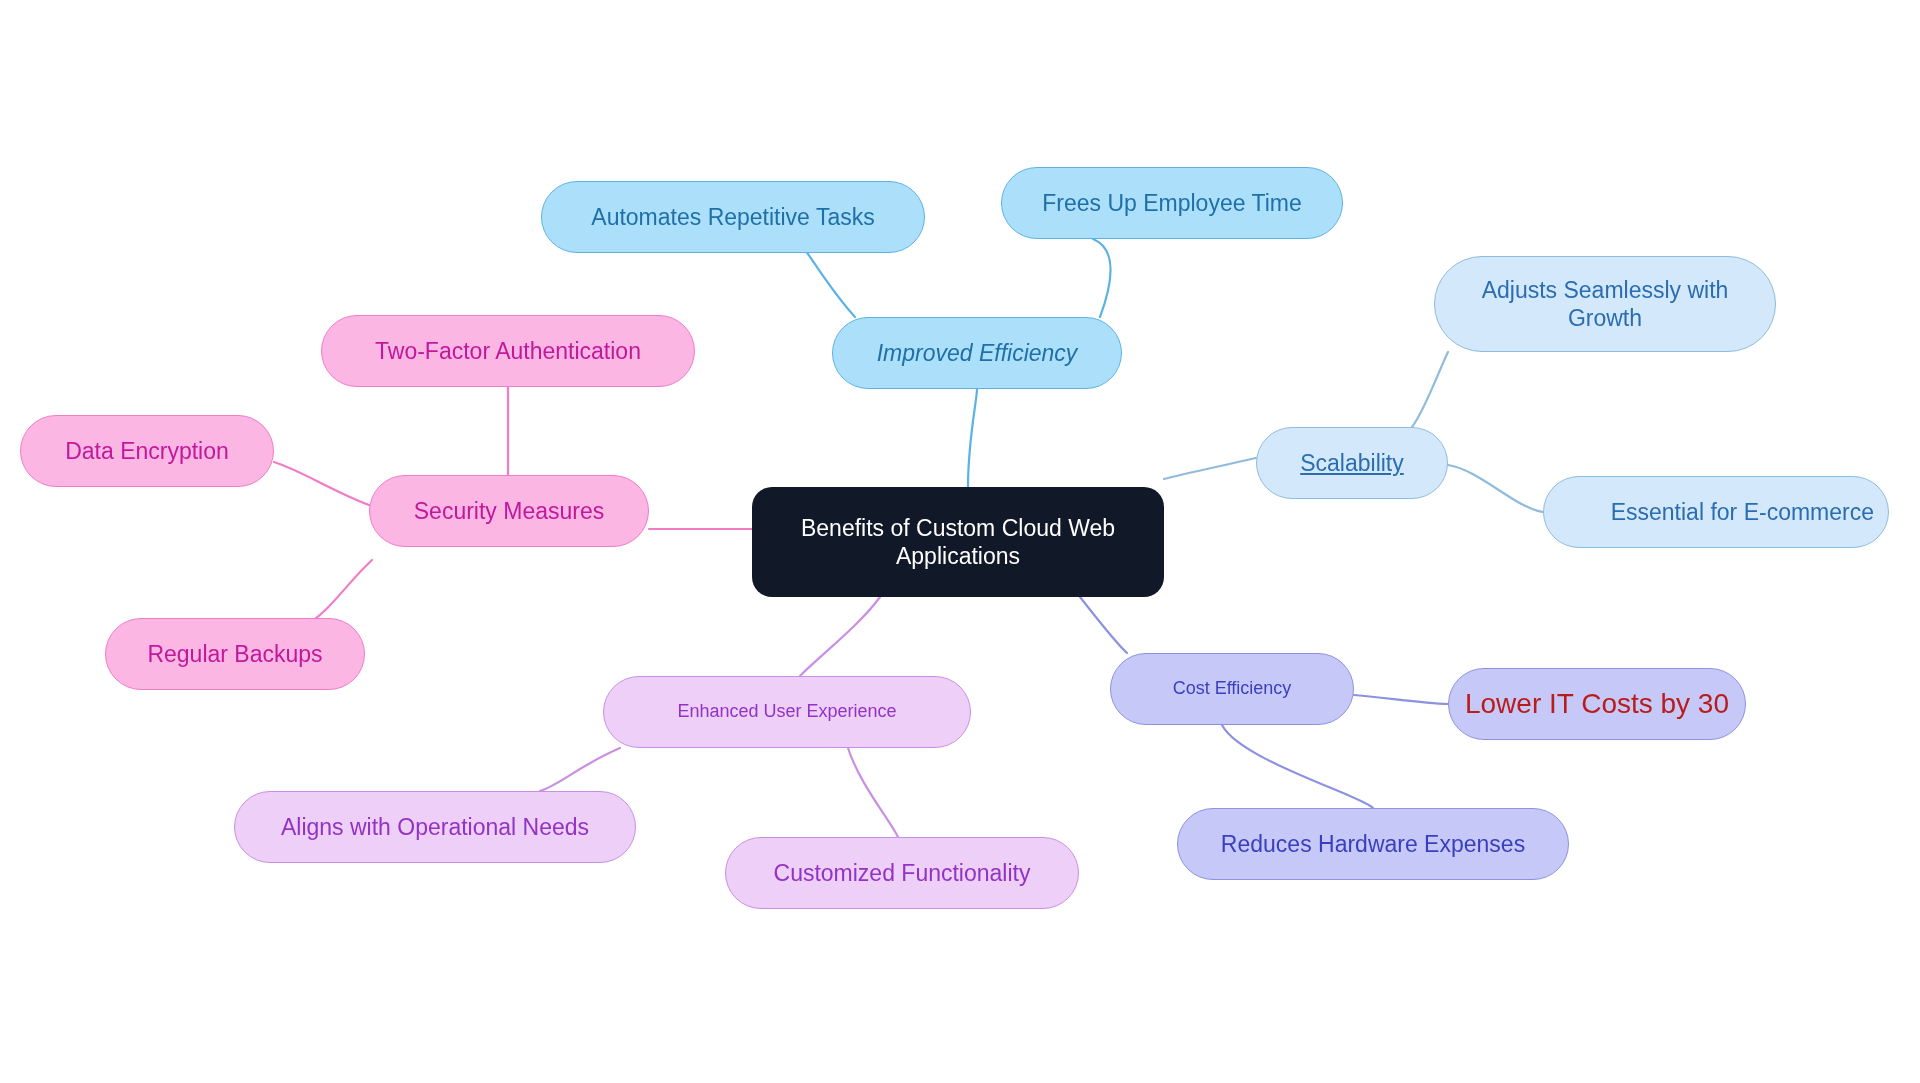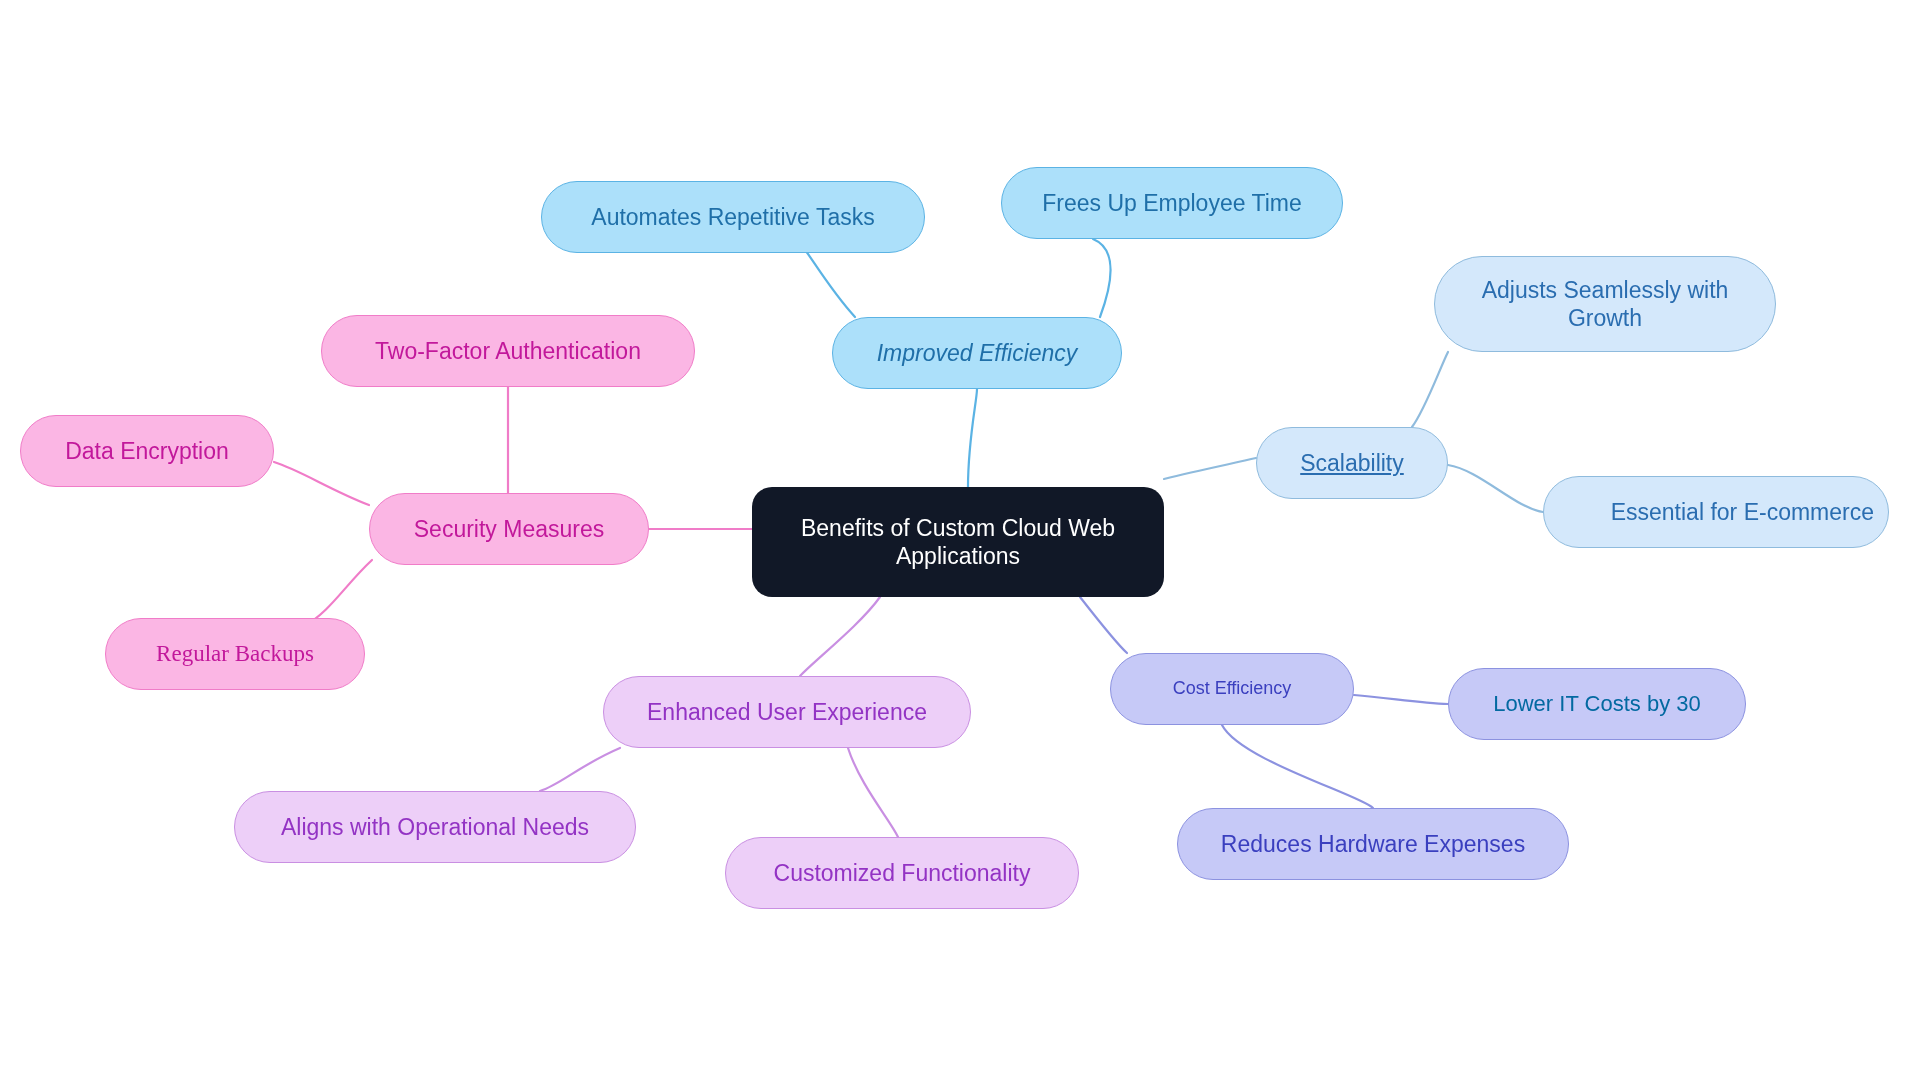--- a/index.html
+++ b/index.html
@@ -78,23 +78,23 @@
       <div class="node root" style="left: 752px; top: 487px; width: 412px; height: 110px; background: rgb(17, 24, 39); border-color: rgb(17, 24, 39); color: rgb(255, 255, 255); font-size: 23px;"><span class="node-label">Benefits of Custom Cloud Web
 Applications</span></div>
       <div class="node" style="left: 832px; top: 317px; width: 290px; height: 72px; background: rgb(172, 224, 250); border-color: rgb(91, 179, 228); color: rgb(31, 111, 168); font-size: 23px; font-style: italic;"><span class="node-label">Improved Efficiency</span></div>
       <div class="node" style="left: 541px; top: 181px; width: 384px; height: 72px; background: rgb(172, 224, 250); border-color: rgb(91, 179, 228); color: rgb(31, 111, 168); font-size: 23px;"><span class="node-label">Automates Repetitive Tasks</span></div>
       <div class="node" style="left: 1001px; top: 167px; width: 342px; height: 72px; background: rgb(172, 224, 250); border-color: rgb(91, 179, 228); color: rgb(31, 111, 168); font-size: 23px;"><span class="node-label">Frees Up Employee Time</span></div>
       <div class="node" style="left: 1256px; top: 427px; width: 192px; height: 72px; background: rgb(212, 232, 251); border-color: rgb(143, 187, 221); color: rgb(42, 109, 176); font-size: 23px; text-decoration: underline;"><span class="node-label">Scalability</span></div>
       <div class="node" style="left: 1434px; top: 256px; width: 342px; height: 96px; background: rgb(212, 232, 251); border-color: rgb(143, 187, 221); color: rgb(42, 109, 176); font-size: 23px;"><span class="node-label">Adjusts Seamlessly with
 Growth</span></div>
       <div class="node" style="left: 1543px; top: 476px; width: 346px; height: 72px; background: rgb(212, 232, 251); border-color: rgb(143, 187, 221); color: rgb(42, 109, 176); font-size: 23px; text-align: right;"><span class="node-label">Essential for E-commerce</span></div>
       <div class="node" style="left: 1110px; top: 653px; width: 244px; height: 72px; background: rgb(198, 201, 247); border-color: rgb(140, 146, 224); color: rgb(58, 63, 191); font-size: 18px;"><span class="node-label">Cost Efficiency</span></div>
-      <div class="node" style="left: 1448px; top: 668px; width: 298px; height: 72px; background: rgb(198, 201, 247); border-color: rgb(140, 146, 224); color: #0369a1; font-size: 22px;"><span class="node-label">Lower IT Costs by 30</span></div>
+      <div class="node" style="left: 1448px; top: 668px; width: 298px; height: 72px; background: rgb(198, 201, 247); border-color: rgb(140, 146, 224); color: #b91c1c; font-size: 28px;"><span class="node-label">Lower IT Costs by 30</span></div>
       <div class="node" style="left: 1177px; top: 808px; width: 392px; height: 72px; background: rgb(198, 201, 247); border-color: rgb(140, 146, 224); color: rgb(58, 63, 191); font-size: 23px;"><span class="node-label">Reduces Hardware Expenses</span></div>
-      <div class="node" style="left: 603px; top: 676px; width: 368px; height: 72px; background: rgb(237, 207, 248); border-color: rgb(201, 143, 226); color: rgb(147, 51, 196); font-size: 23px; align-items: center;"><span class="node-label">Enhanced User Experience</span></div>
+      <div class="node" style="left: 603px; top: 676px; width: 368px; height: 72px; background: rgb(237, 207, 248); border-color: rgb(201, 143, 226); color: rgb(147, 51, 196); font-size: 18px; align-items: center;"><span class="node-label">Enhanced User Experience</span></div>
       <div class="node" style="left: 234px; top: 791px; width: 402px; height: 72px; background: rgb(237, 207, 248); border-color: rgb(201, 143, 226); color: rgb(147, 51, 196); font-size: 23px;"><span class="node-label">Aligns with Operational Needs</span></div>
       <div class="node" style="left: 725px; top: 837px; width: 354px; height: 72px; background: rgb(237, 207, 248); border-color: rgb(201, 143, 226); color: rgb(147, 51, 196); font-size: 23px;"><span class="node-label">Customized Functionality</span></div>
-      <div class="node" style="left: 369px; top: 493px; width: 280px; height: 72px; background: rgb(251, 182, 228); border-color: rgb(240, 124, 200); color: rgb(194, 24, 155); font-size: 23px;"><span class="node-label">Security Measures</span></div>
+      <div class="node" style="left: 369px; top: 475px; width: 280px; height: 72px; background: rgb(251, 182, 228); border-color: rgb(240, 124, 200); color: rgb(194, 24, 155); font-size: 23px;"><span class="node-label">Security Measures</span></div>
       <div class="node" style="left: 321px; top: 315px; width: 374px; height: 72px; background: rgb(251, 182, 228); border-color: rgb(240, 124, 200); color: rgb(194, 24, 155); font-size: 23px;"><span class="node-label">Two-Factor Authentication</span></div>
       <div class="node" style="left: 20px; top: 415px; width: 254px; height: 72px; background: rgb(251, 182, 228); border-color: rgb(240, 124, 200); color: rgb(194, 24, 155); font-size: 23px;"><span class="node-label">Data Encryption</span></div>
-      <div class="node" style="left: 105px; top: 618px; width: 260px; height: 72px; background: rgb(251, 182, 228); border-color: rgb(240, 124, 200); color: rgb(194, 24, 155); font-size: 23px; font-family: Liberation Serif, serif;"><span class="node-label">Regular Backups</span></div>
+      <div class="node" style="left: 105px; top: 618px; width: 260px; height: 72px; background: rgb(251, 182, 228); border-color: rgb(240, 124, 200); color: rgb(194, 24, 155); font-size: 23px;"><span class="node-label">Regular Backups</span></div>
     </div>
 </div>
 
 </body></html>

